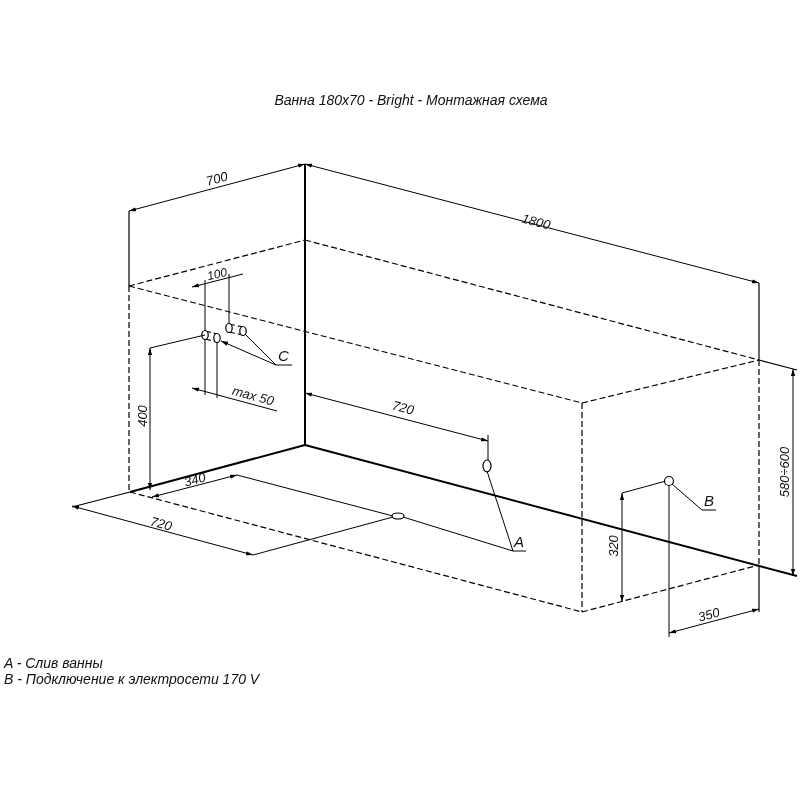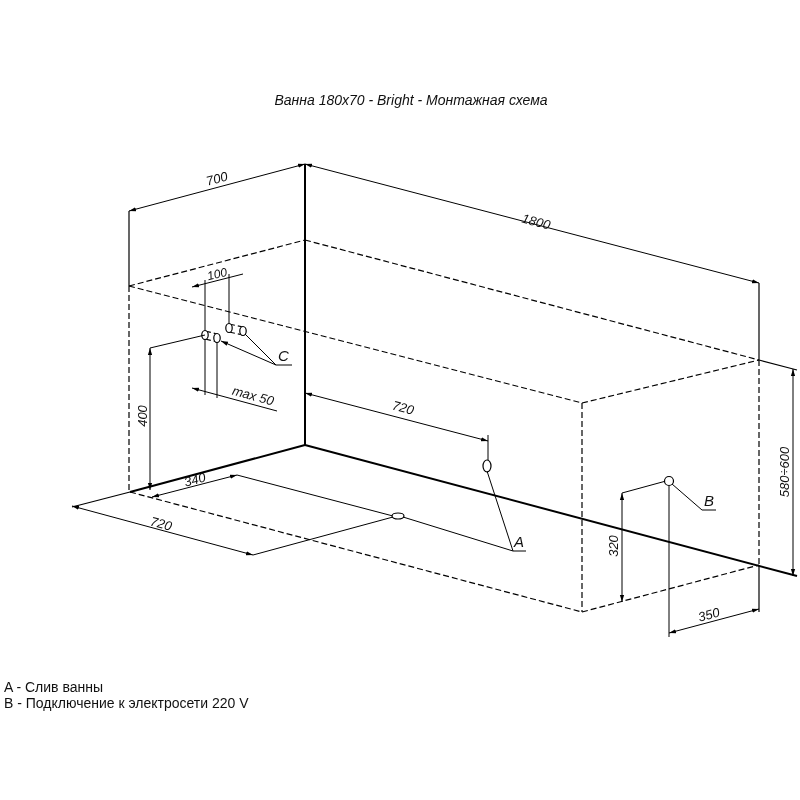--- a/index.html
+++ b/index.html
@@ -9,21 +9,21 @@
     .thick { stroke: #000; stroke-width: 2; fill: none; }
     .dash { stroke: #000; stroke-width: 1.2; fill: none; stroke-dasharray: 6 3; }
     .dim { stroke: #000; stroke-width: 1; fill: none; }
     .pipe { stroke: #000; stroke-width: 1.2; fill: #fff; }
     .lbl { font-family: "Liberation Sans", sans-serif; font-style: italic; fill: #111; }
     .dimtxt { font-size: 13px; }
     .letter { font-size: 15px; }
     .title { position: absolute; left: 0; top: 92px; width: 822px; text-align: center;
              font-family: "Liberation Sans", sans-serif; font-style: italic; font-size: 14px; color: #111; }
     .legend { position: absolute; left: 4px; top: 656px; font-family: "Liberation Sans", sans-serif;
-              font-size: 14px; line-height: 15.5px; color: #111; margin-top: 24px; }
+              font-style: italic; font-size: 14px; line-height: 15.5px; color: #111; }
     .legend div { white-space: nowrap; }
   </style>
 </head>
 <body>
 
 <div class="title">Ванна 180x70 - Bright - Монтажная схема</div>
 
 <svg id="drawing" viewBox="0 0 800 800" xmlns="http://www.w3.org/2000/svg">
   <defs>
     <marker id="arr" viewBox="0 0 10 10" refX="10" refY="5" markerWidth="7" markerHeight="7" orient="auto-start-reverse">
@@ -128,14 +128,14 @@
   </g>
 
   <g>
     <line class="dim" x1="793" y1="369" x2="793" y2="576" marker-start="url(#arr)" marker-end="url(#arr)"></line>
     <text class="lbl dimtxt" text-anchor="middle" transform="translate(789,472) rotate(-90)">580÷600</text>
   </g>
 </svg>
 
 <div class="legend">
   <div>A - Слив ванны</div>
-  <div>B - Подключение к электросети 220 V</div>
+  <div>B - Подключение к электросети 170 V</div>
 </div>
 
 </body></html>

